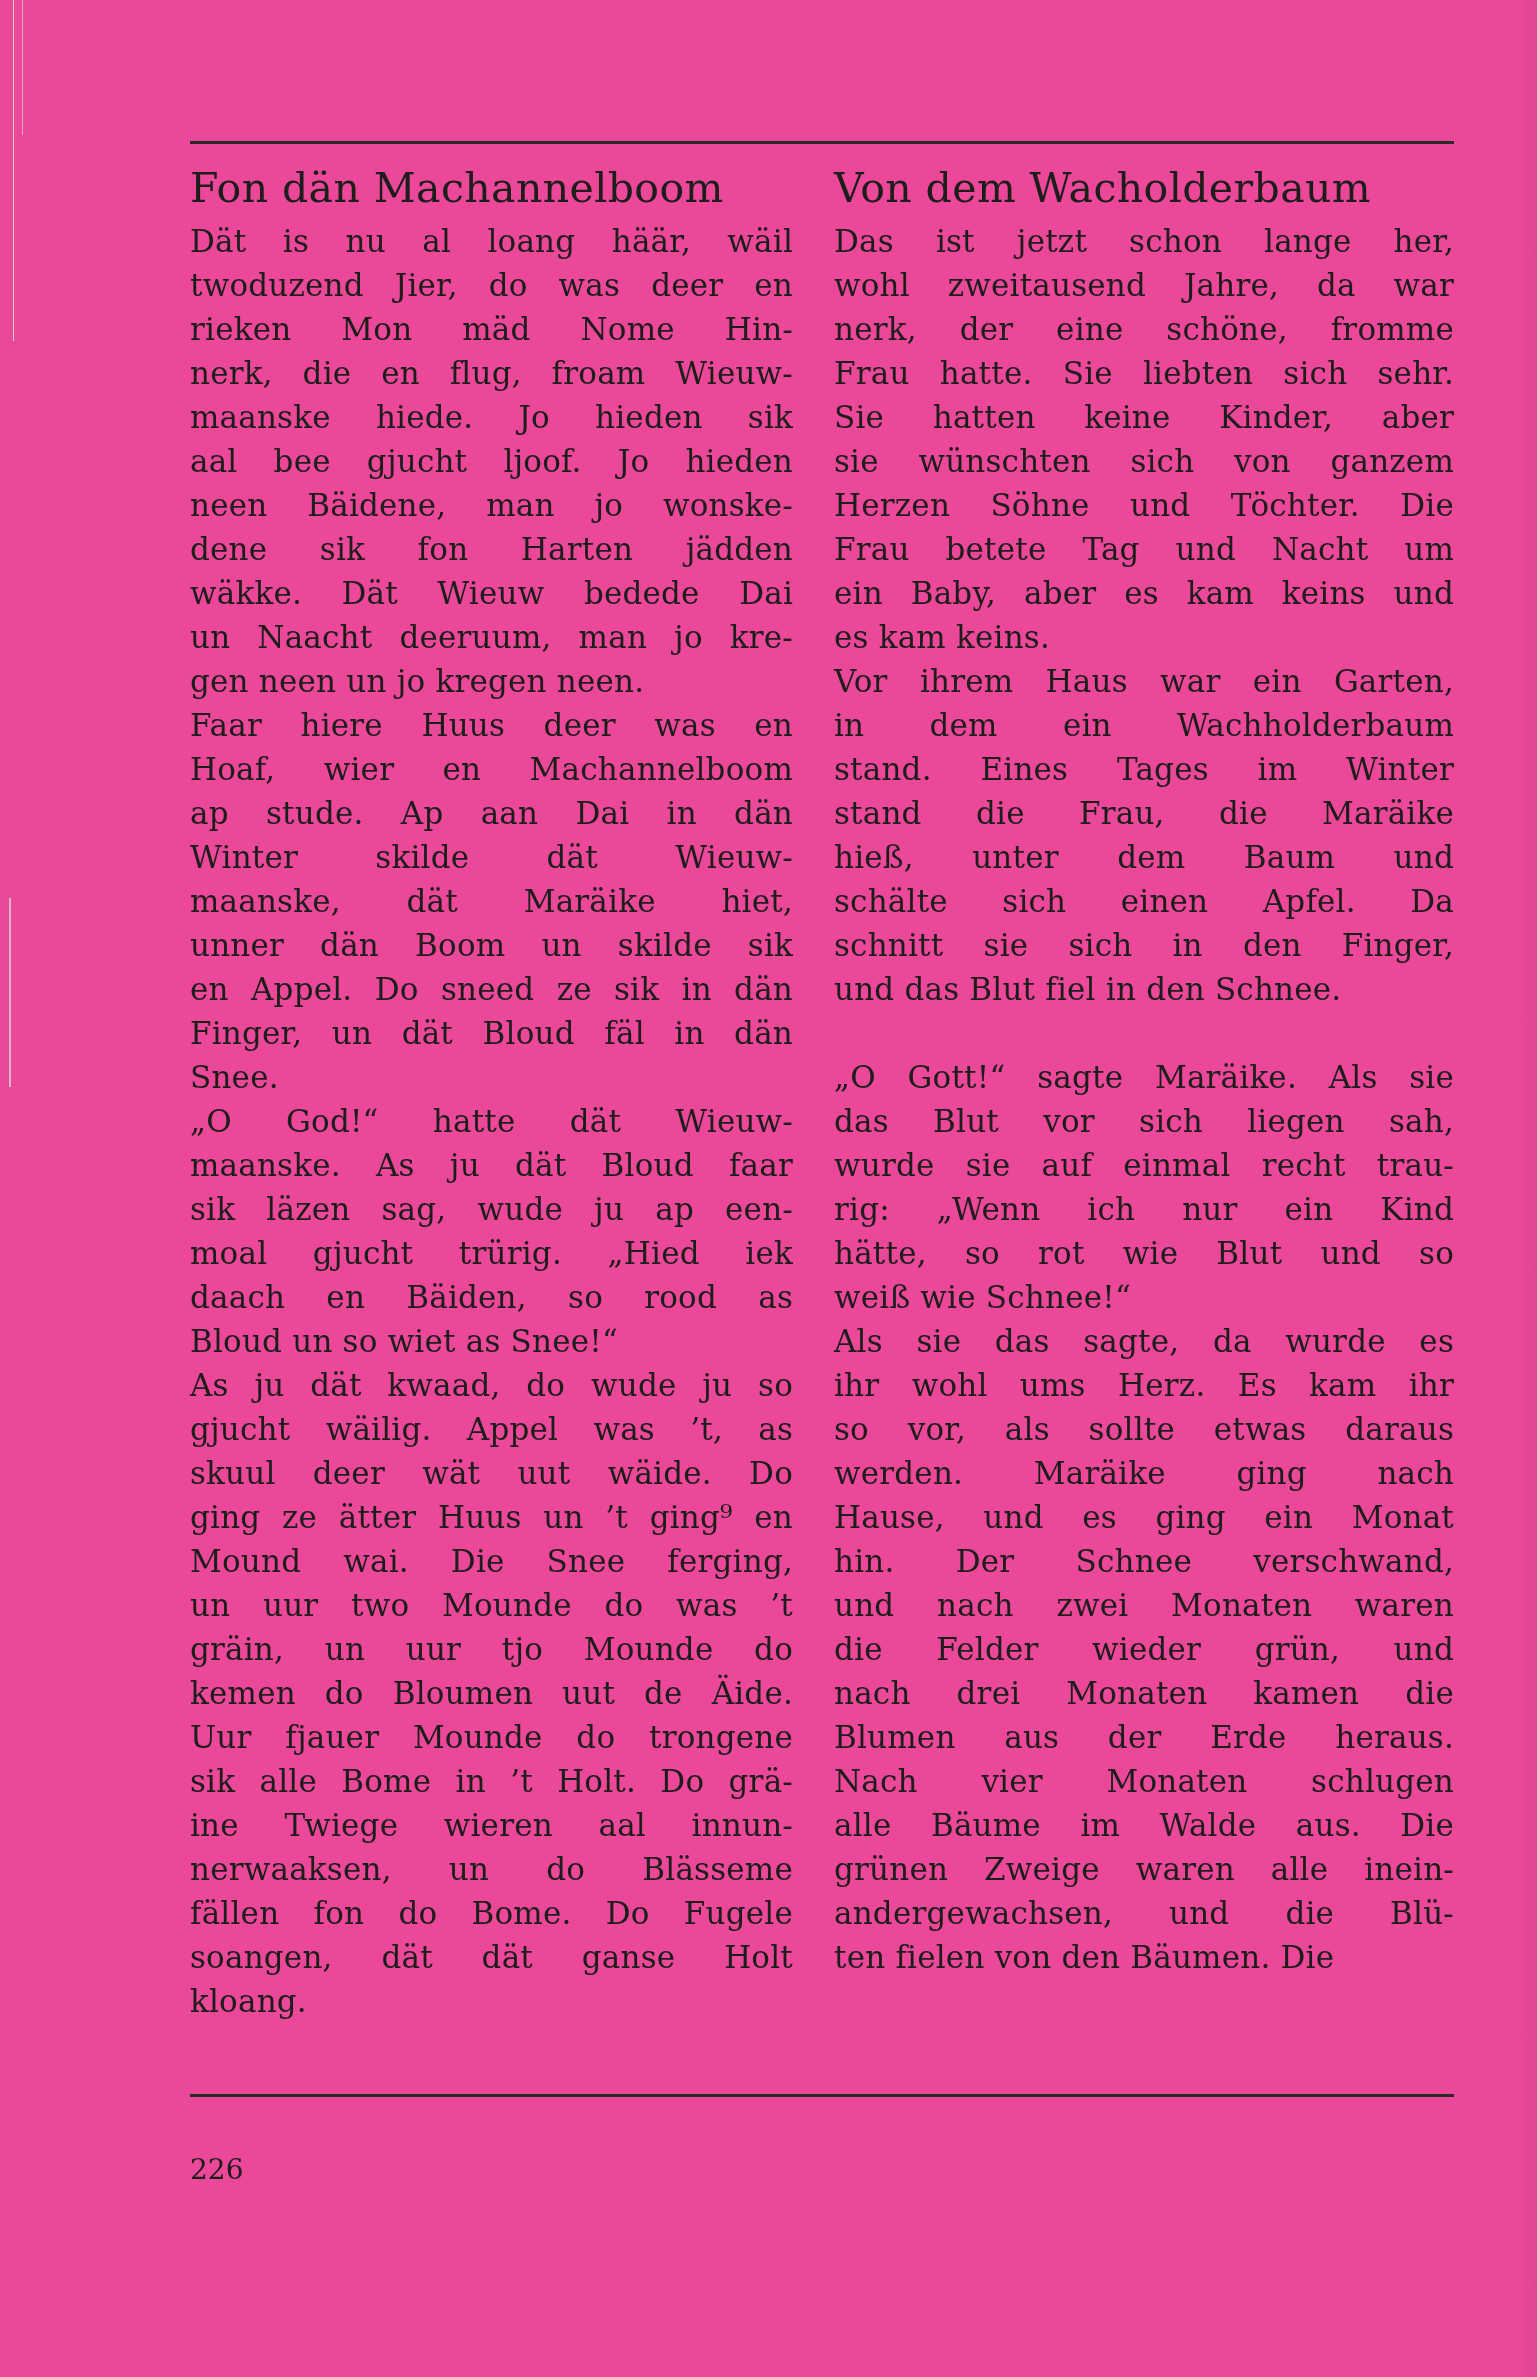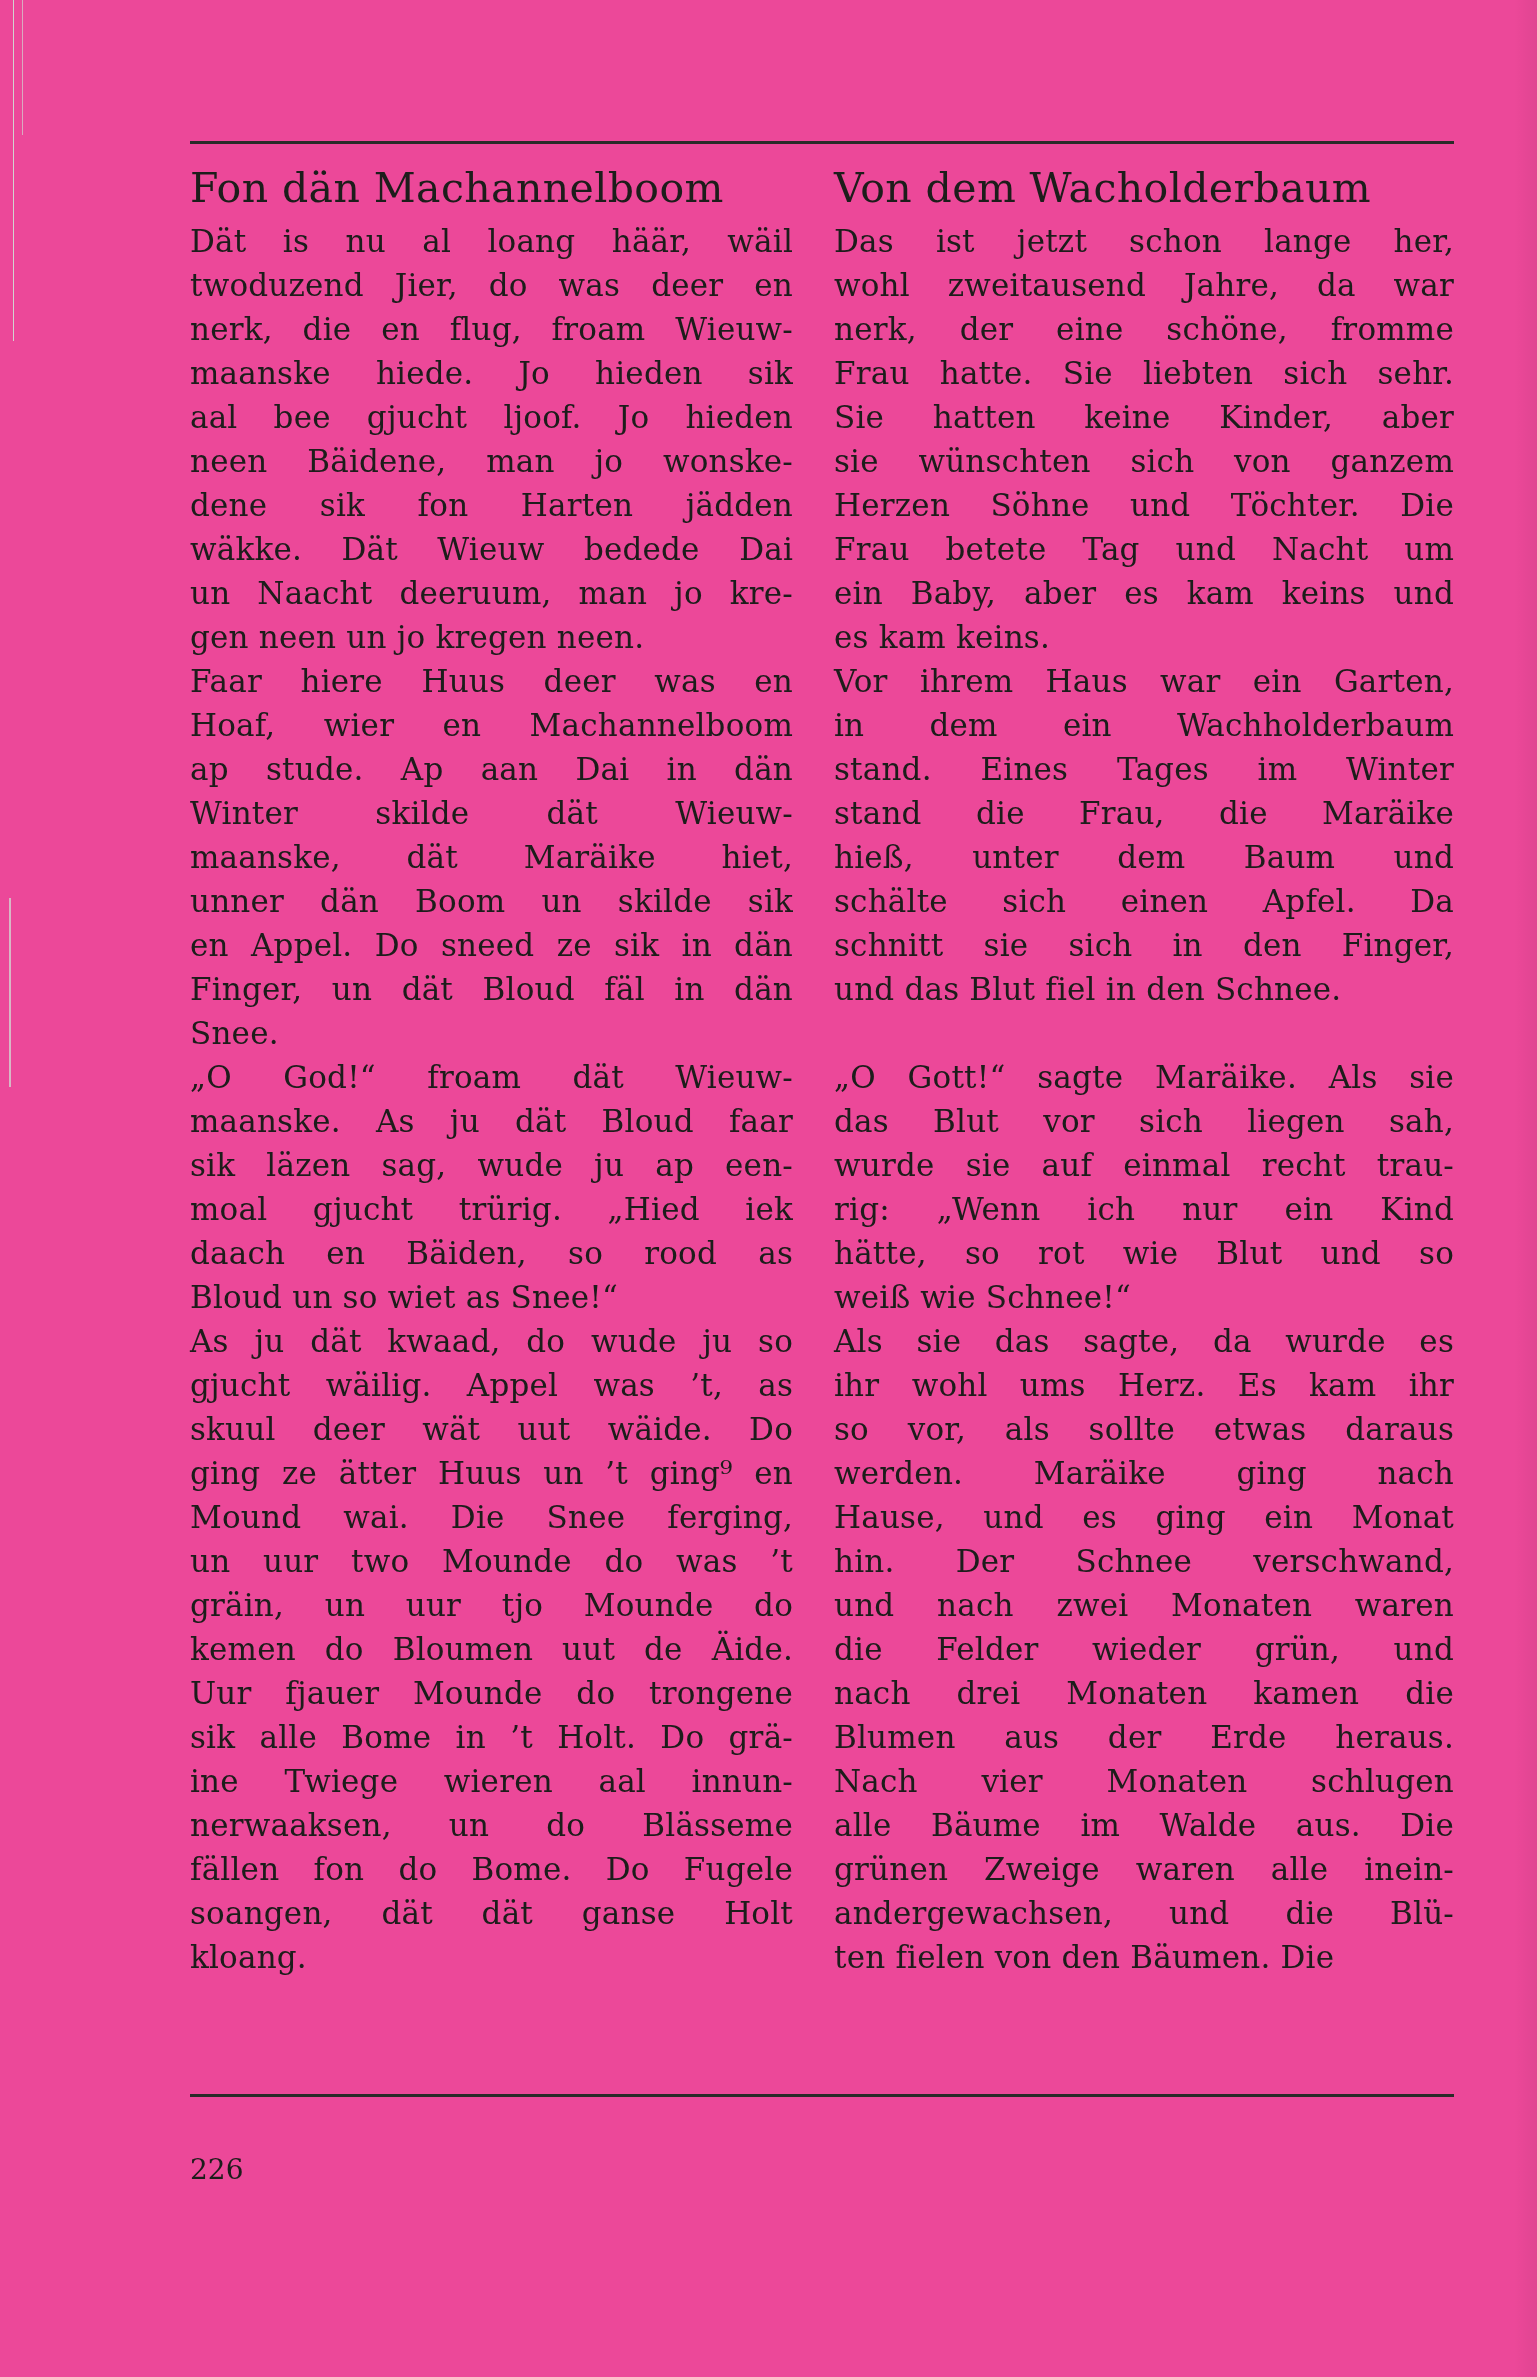--- a/index.html
+++ b/index.html
@@ -85,20 +85,21 @@
 
   <div class="rule rule-top"></div>
 
   <div class="content">
     <div class="column col-left">
       <h1 class="col-title">Fon dän Machannelboom</h1>
       <div class="col-body">
           <div class="paragraph">
             <div class="line">Dät is nu al loang häär, wäil</div>
             <div class="line">twoduzend Jier, do was deer en</div>
+            <div class="line">rieken Mon mäd Nome Hin-</div>
             <div class="line">nerk, die en flug, froam Wieuw-</div>
             <div class="line">maanske hiede. Jo hieden sik</div>
             <div class="line">aal bee gjucht ljoof. Jo hieden</div>
             <div class="line">neen Bäidene, man jo wonske-</div>
             <div class="line">dene sik fon Harten jädden</div>
             <div class="line">wäkke. Dät Wieuw bedede Dai</div>
             <div class="line">un Naacht deeruum, man jo kre-</div>
             <div class="line last-line">gen neen un jo kregen neen.</div>
           </div>
           <div class="paragraph">
@@ -106,21 +107,21 @@
             <div class="line">Hoaf, wier en Machannelboom</div>
             <div class="line">ap stude. Ap aan Dai in dän</div>
             <div class="line">Winter skilde dät Wieuw-</div>
             <div class="line">maanske, dät Maräike hiet,</div>
             <div class="line">unner dän Boom un skilde sik</div>
             <div class="line">en Appel. Do sneed ze sik in dän</div>
             <div class="line">Finger, un dät Bloud fäl in dän</div>
             <div class="line last-line">Snee.</div>
           </div>
           <div class="paragraph">
-            <div class="line">„O God!“ froam dät Wieuw-</div>
+            <div class="line">„O God!“ hatte dät Wieuw-</div>
             <div class="line">maanske. As ju dät Bloud faar</div>
             <div class="line">sik läzen sag, wude ju ap een-</div>
             <div class="line">moal gjucht trürig. „Hied iek</div>
             <div class="line">daach en Bäiden, so rood as</div>
             <div class="line last-line">Bloud un so wiet as Snee!“</div>
           </div>
           <div class="paragraph">
             <div class="line">As ju dät kwaad, do wude ju so</div>
             <div class="line">gjucht wäilig. Appel was ’t, as</div>
             <div class="line">skuul deer wät uut wäide. Do</div>

